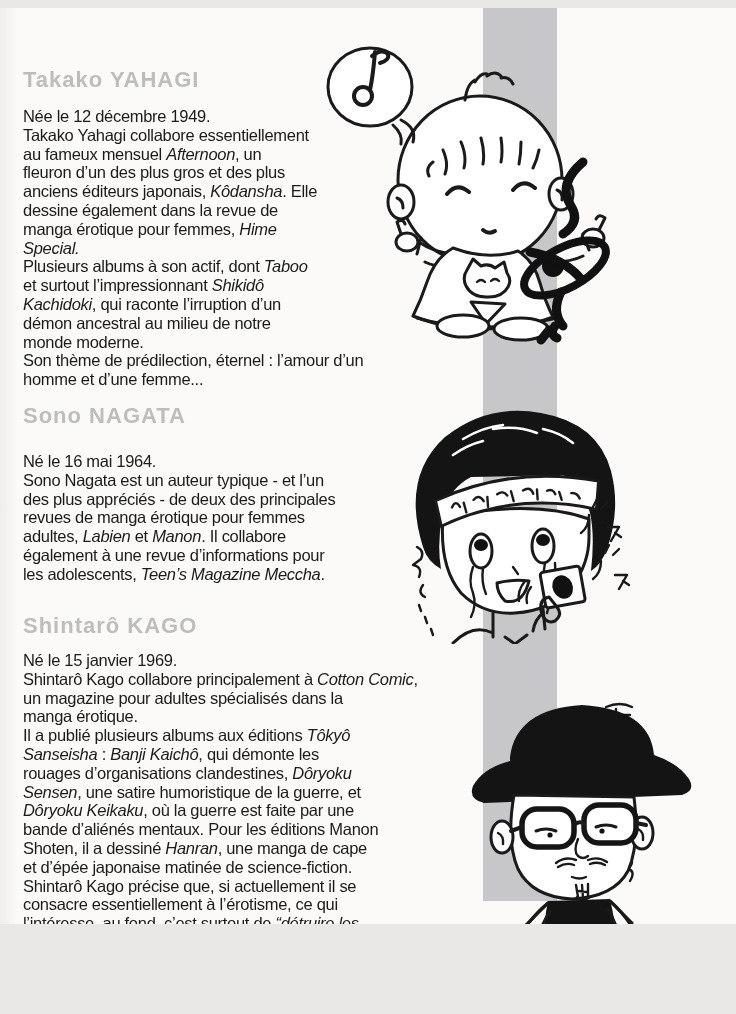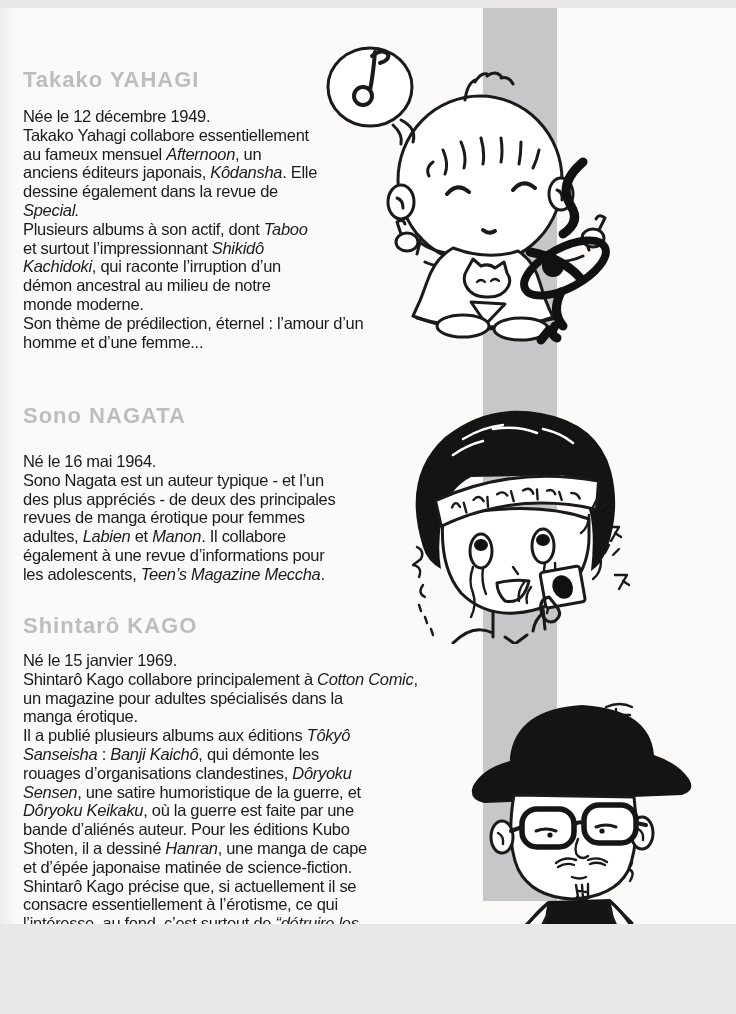--- a/index.html
+++ b/index.html
@@ -60,22 +60,24 @@
 
 <div class="page" style="--pagebg: #fbfaf8; --band: #c7c7c9; --headcol: #bdbdbd; --textcol: #1b1b1b;">
   <div class="band"></div>
   <div class="edge-shade"></div>
 
   <h2 class="heading" style="top:59px">Takako YAHAGI</h2>
   <div class="lines" style="top:99px">
       <div class="line"><span>Née le 12 décembre 1949.</span></div>
       <div class="line"><span>Takako Yahagi collabore essentiellement</span></div>
       <div class="line"><span>au fameux mensuel </span><span class="it">Afternoon</span><span>, un</span></div>
+      <div class="line"><span>fleuron d’un des plus gros et des plus</span></div>
       <div class="line"><span>anciens éditeurs japonais, </span><span class="it">Kôdansha</span><span>. Elle</span></div>
       <div class="line"><span>dessine également dans la revue de</span></div>
+      <div class="line"><span>manga érotique pour femmes, </span><span class="it">Hime</span></div>
       <div class="line"><span class="it">Special.</span></div>
       <div class="line"><span>Plusieurs albums à son actif, dont </span><span class="it">Taboo</span></div>
       <div class="line"><span>et surtout l’impressionnant </span><span class="it">Shikidô</span></div>
       <div class="line"><span class="it">Kachidoki</span><span>, qui raconte l’irruption d’un</span></div>
       <div class="line"><span>démon ancestral au milieu de notre</span></div>
       <div class="line"><span>monde moderne.</span></div>
       <div class="line"><span>Son thème de prédilection, éternel : l’amour d’un</span></div>
       <div class="line"><span>homme et d’une femme...</span></div>
     </div>
 
@@ -94,21 +96,21 @@
   <div class="lines" style="top:643px">
       <div class="line"><span>Né le 15 janvier 1969.</span></div>
       <div class="line"><span>Shintarô Kago collabore principalement à </span><span class="it">Cotton Comic</span><span>,</span></div>
       <div class="line"><span>un magazine pour adultes spécialisés dans la</span></div>
       <div class="line"><span>manga érotique.</span></div>
       <div class="line"><span>Il a publié plusieurs albums aux éditions </span><span class="it">Tôkyô</span></div>
       <div class="line"><span class="it">Sanseisha</span><span> : </span><span class="it">Banji Kaichô</span><span>, qui démonte les</span></div>
       <div class="line"><span>rouages d’organisations clandestines, </span><span class="it">Dôryoku</span></div>
       <div class="line"><span class="it">Sensen</span><span>, une satire humoristique de la guerre, et</span></div>
       <div class="line"><span class="it">Dôryoku Keikaku</span><span>, où la guerre est faite par une</span></div>
-      <div class="line"><span>bande d’aliénés auteur. Pour les éditions Kubo</span></div>
+      <div class="line"><span>bande d’aliénés mentaux. Pour les éditions Manon</span></div>
       <div class="line"><span>Shoten, il a dessiné </span><span class="it">Hanran</span><span>, une manga de cape</span></div>
       <div class="line"><span>et d’épée japonaise matinée de science-fiction.</span></div>
       <div class="line"><span>Shintarô Kago précise que, si actuellement il se</span></div>
       <div class="line"><span>consacre essentiellement à l’érotisme, ce qui</span></div>
       <div class="line"><span>l’intéresse, au fond, c’est surtout de </span><span class="it">“détruire les</span></div>
       <div class="line"><span class="it">structures traditionnelles de la manga”.</span></div>
     </div>
 
   <svg class="fig" style="left:325px;top:22px" width="320" height="320" viewBox="0 0 320 320" role="img" aria-label="hand-drawn chibi baby in a dress with a cat on the chest, arms out with thumbs up">
 

